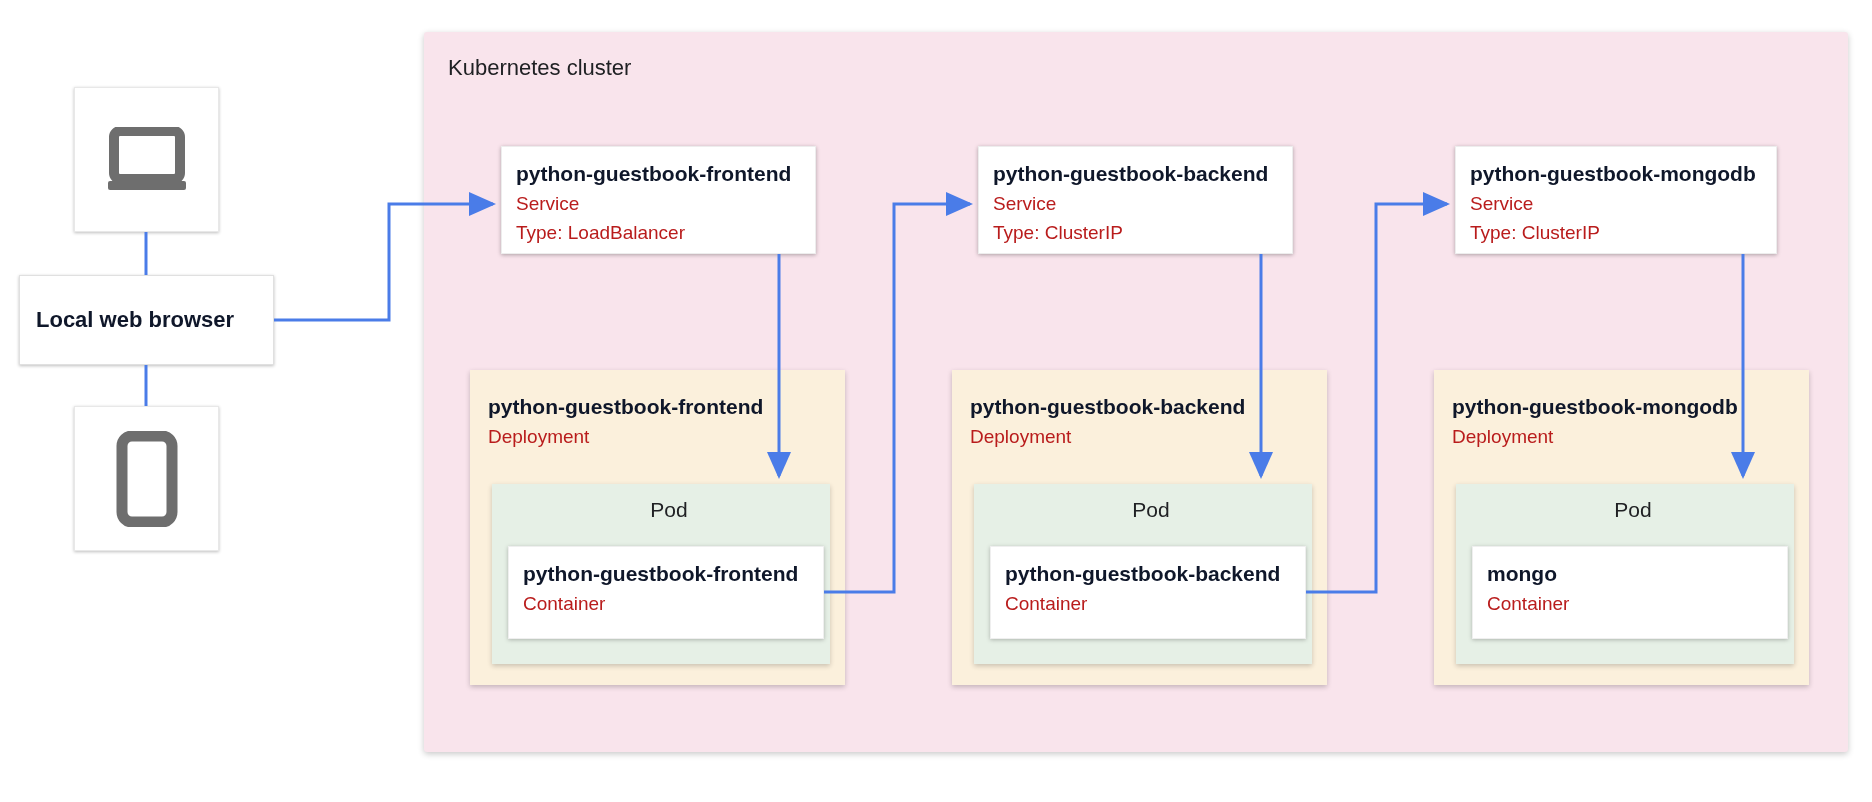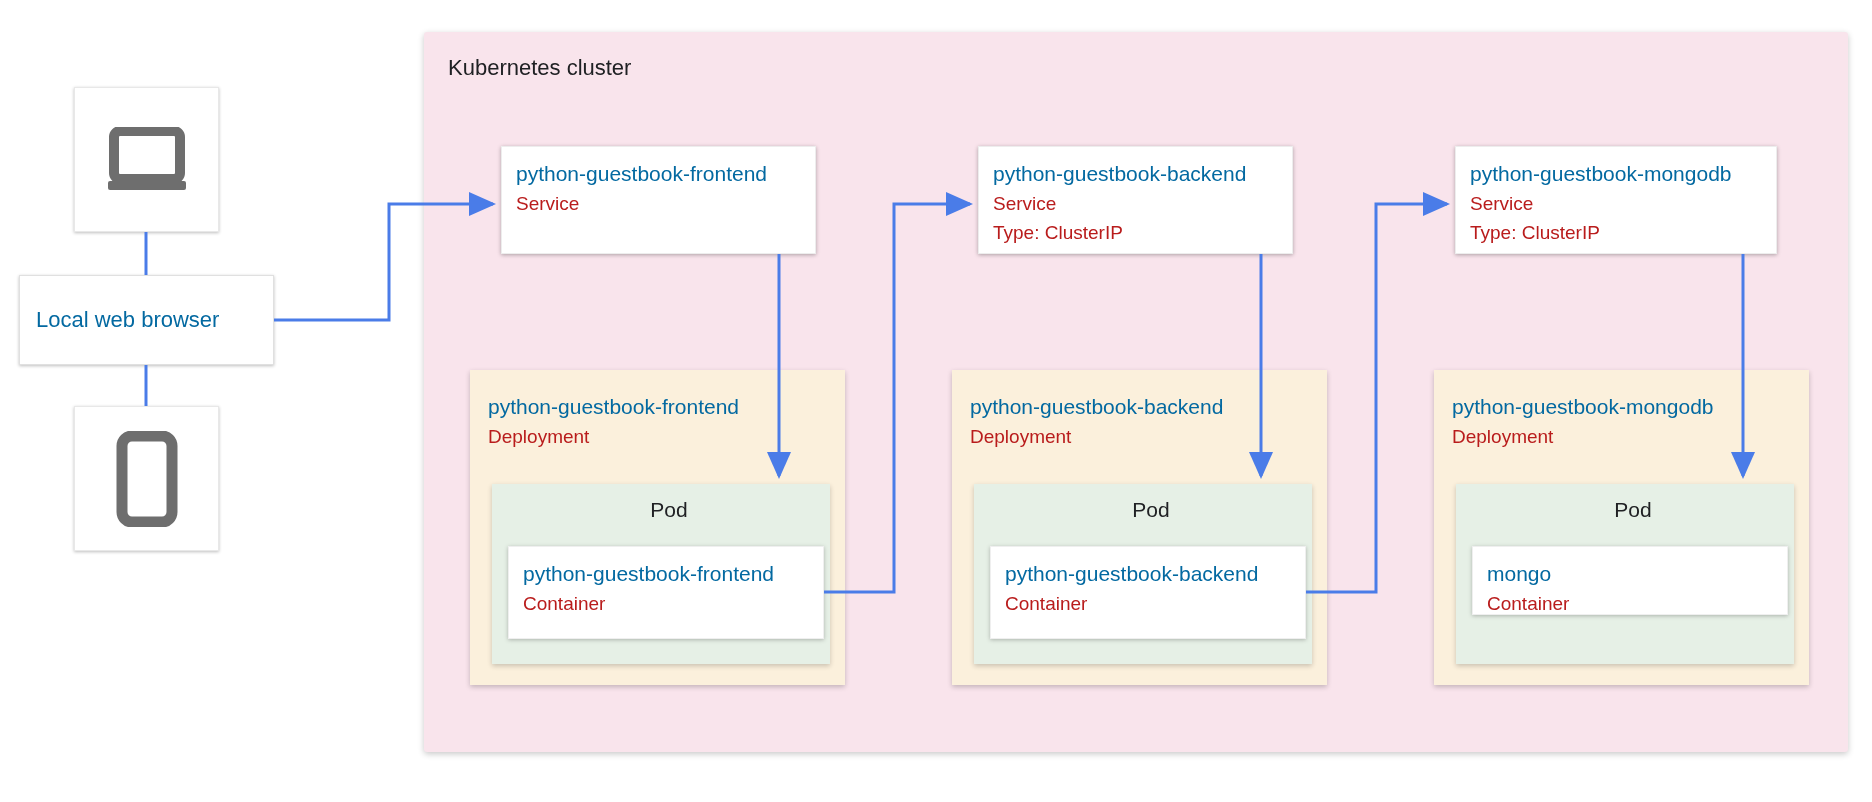--- a/index.html
+++ b/index.html
@@ -21,23 +21,24 @@
     background: #ffffff;
   }
 
   
   .box {
     position: absolute;
     box-sizing: border-box;
   }
   .title-line {
     font-size: 21px;
-    color: #0369a1;
+    color: #0f172a;
     line-height: 30px;
     white-space: nowrap;
+    font-weight: bold;
   }
   .sub-line {
     font-size: 19px;
     color: #b91c1c;
     line-height: 29px;
     white-space: nowrap;
   }
 
   
   .device-card {
@@ -159,20 +160,21 @@
 
   <div class="box device-card" style="left:74px; top:406px; width:145px; height:145px;">
     <svg width="62" height="96" viewBox="0 0 62 96">
       <rect x="6" y="5" width="50" height="86" rx="10" ry="10" fill="none" stroke="#6e6e6e" stroke-width="11"></rect>
     </svg>
   </div>
 
   <div class="box service-card" style="left:501px; top:146px; width:315px; height:108px;">
     <div class="title-line">python-guestbook-frontend</div>
     <div class="sub-line">Service</div>
+    <div class="sub-line">Type: LoadBalancer</div>
   </div>
 
   <div class="box service-card" style="left:978px; top:146px; width:315px; height:108px;">
     <div class="title-line">python-guestbook-backend</div>
     <div class="sub-line">Service</div>
     <div class="sub-line">Type: ClusterIP</div>
   </div>
 
   <div class="box service-card" style="left:1455px; top:146px; width:322px; height:108px;">
     <div class="title-line">python-guestbook-mongodb</div>
@@ -210,21 +212,21 @@
 
   <div class="box deployment" style="left:1434px; top:370px; width:375px; height:315px;">
     <div class="dep-head">
       <div class="title-line">python-guestbook-mongodb</div>
       <div class="sub-line">Deployment</div>
     </div>
   </div>
   <div class="box pod" style="left:1456px; top:484px; width:338px; height:180px;">
     <div class="pod-label">Pod</div>
   </div>
-  <div class="container-card" style="left:1472px; top:546px; width:316px; height:69px;">
+  <div class="container-card" style="left:1472px; top:546px; width:316px; height:93px;">
     <div class="title-line">mongo</div>
     <div class="sub-line">Container</div>
   </div>
 
   <svg class="wires">
     <defs>
       <marker id="arrowhead" markerWidth="9" markerHeight="8" refX="8" refY="4" orient="auto" markerUnits="strokeWidth">
         <path d="M0,0 L9,4 L0,8 z" fill="#4a7ce8"></path>
       </marker>
     </defs>

